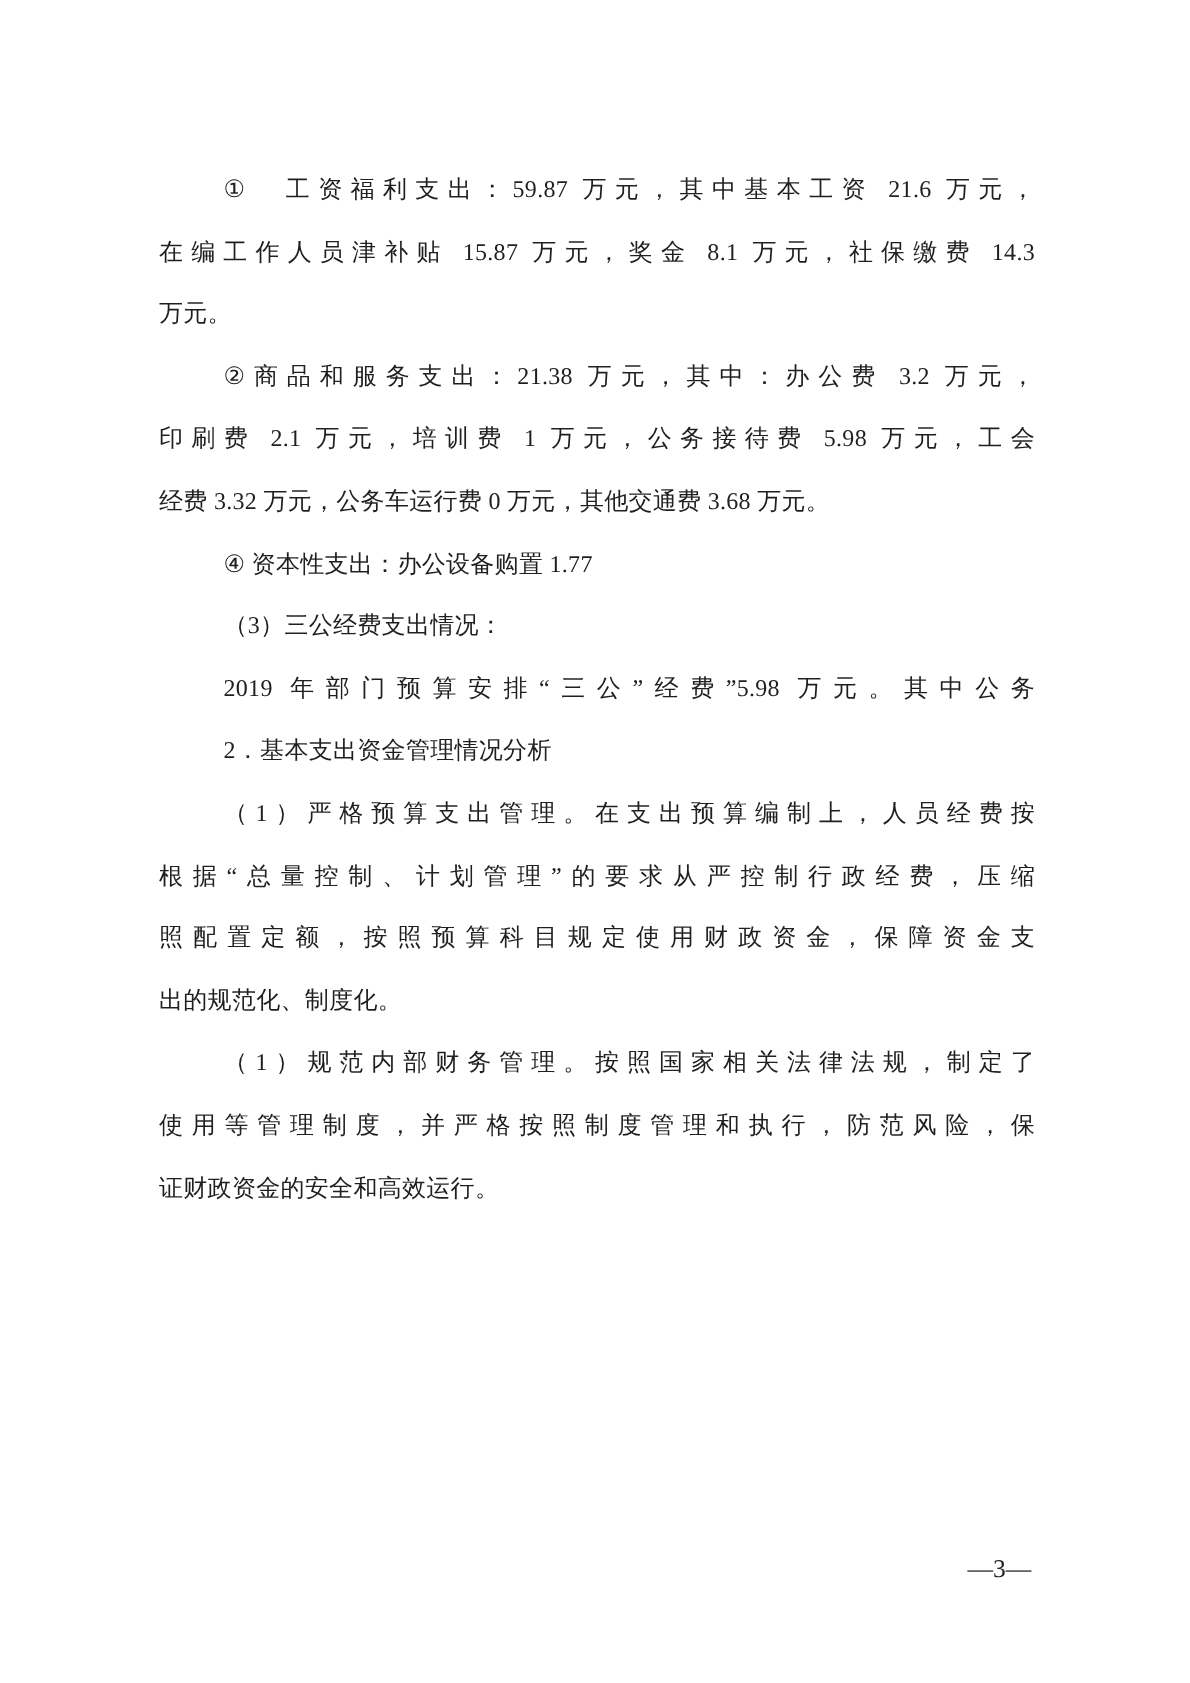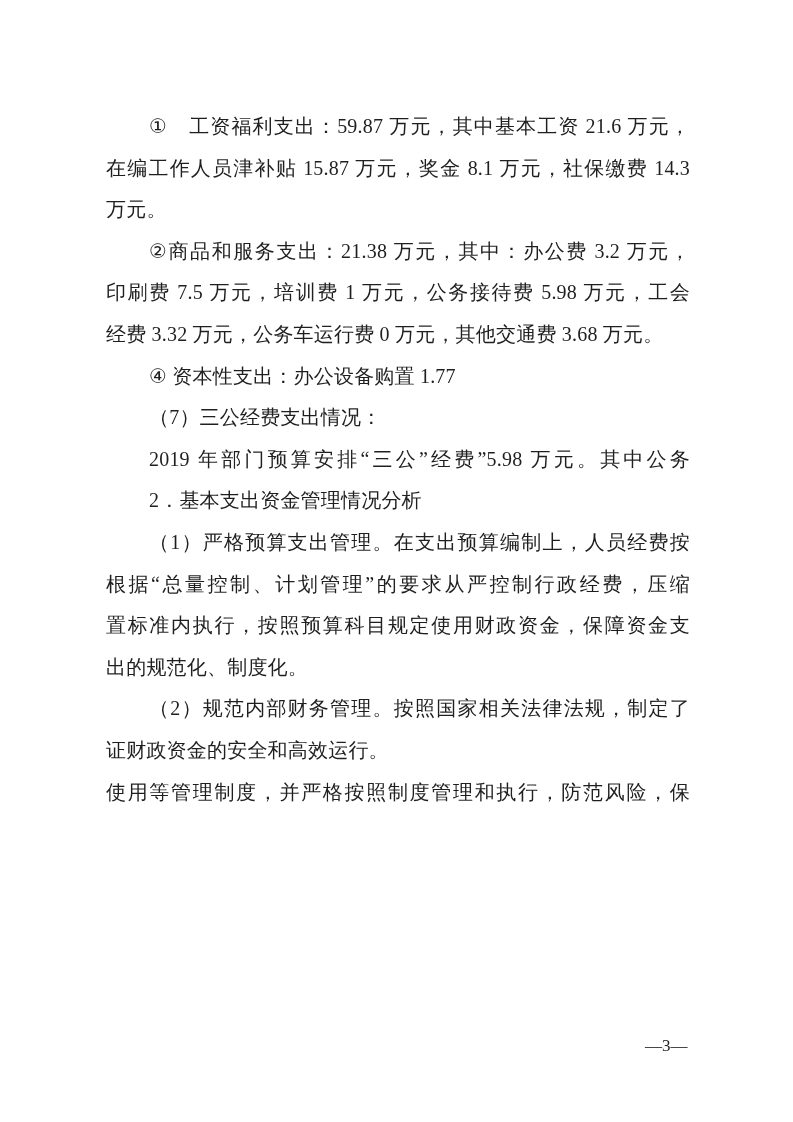--- a/index.html
+++ b/index.html
@@ -18,21 +18,21 @@
   }
   .body-text {
     position: absolute;
     left: 106px;
     top: 106px;
     width: 584px;
   }
   .doc-line {
     height: 41.6px;
     line-height: 41.6px;
-    font-size: 20px;
+    font-size: 16px;
     white-space: nowrap;
     text-align: left;
     letter-spacing: 0.2px;
   }
   .doc-line.indent {
     text-indent: 43px;
   }
   .doc-line.fill {
     text-align: justify;
     text-align-last: justify;
@@ -50,28 +50,28 @@
 </style>
 </head>
 <body>
 
 <div class="page">
   <div class="body-text">
     <div class="doc-line indent fill">①　工资福利支出：59.87 万元，其中基本工资 21.6 万元，</div>
     <div class="doc-line fill">在编工作人员津补贴 15.87 万元，奖金 8.1 万元，社保缴费 14.3</div>
     <div class="doc-line">万元。</div>
     <div class="doc-line indent fill">②商品和服务支出：21.38 万元，其中：办公费 3.2 万元，</div>
-    <div class="doc-line fill">印刷费 7.5 万元，培训费 1 万元，公务接待费 5.98 万元，工会</div>
+    <div class="doc-line fill">印刷费 2.1 万元，培训费 1 万元，公务接待费 5.98 万元，工会</div>
     <div class="doc-line">经费 3.32 万元，公务车运行费 0 万元，其他交通费 3.68 万元。</div>
     <div class="doc-line indent">④ 资本性支出：办公设备购置 1.77</div>
-    <div class="doc-line indent">（7）三公经费支出情况：</div>
+    <div class="doc-line indent">（3）三公经费支出情况：</div>
     <div class="doc-line indent fill">2019 年部门预算安排“三公”经费”5.98 万元。其中公务</div>
     <div class="doc-line indent">2．基本支出资金管理情况分析</div>
     <div class="doc-line indent fill">（1）严格预算支出管理。在支出预算编制上，人员经费按</div>
     <div class="doc-line fill">根据“总量控制、计划管理”的要求从严控制行政经费，压缩</div>
-    <div class="doc-line fill">置标准内执行，按照预算科目规定使用财政资金，保障资金支</div>
+    <div class="doc-line fill">照配置定额，按照预算科目规定使用财政资金，保障资金支</div>
     <div class="doc-line">出的规范化、制度化。</div>
-    <div class="doc-line indent fill">（2）规范内部财务管理。按照国家相关法律法规，制定了</div>
+    <div class="doc-line indent fill">（1）规范内部财务管理。按照国家相关法律法规，制定了</div>
+    <div class="doc-line fill">使用等管理制度，并严格按照制度管理和执行，防范风险，保</div>
     <div class="doc-line">证财政资金的安全和高效运行。</div>
-    <div class="doc-line fill">使用等管理制度，并严格按照制度管理和执行，防范风险，保</div>
   </div>
   <div class="page-number">—3—</div>
 </div>
 
 </body></html>

